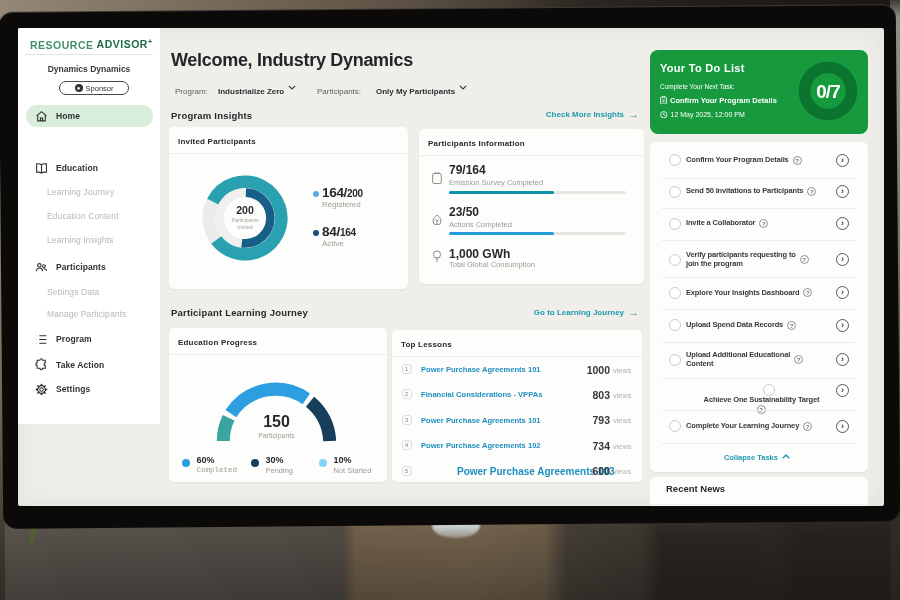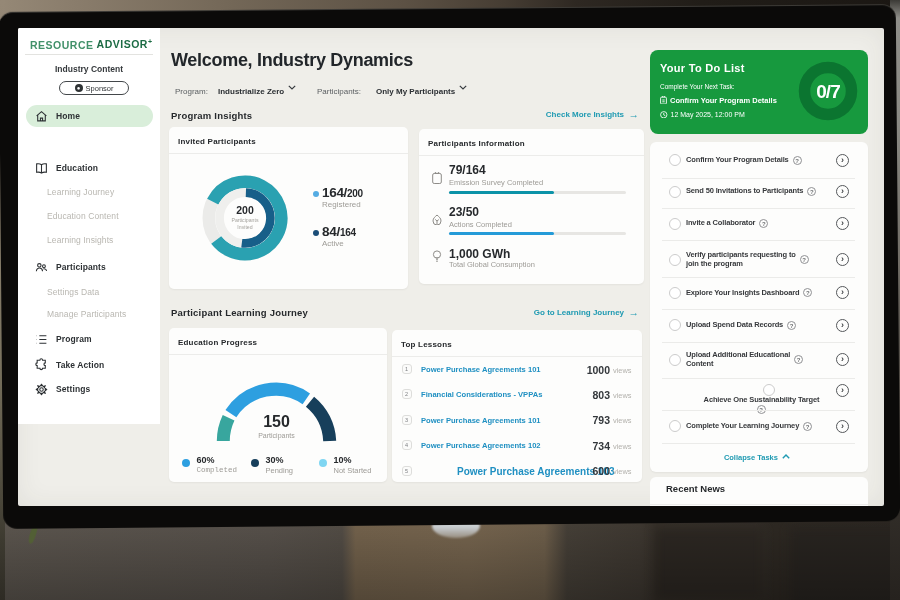--- a/index.html
+++ b/index.html
@@ -76,21 +76,21 @@
   <div class="abs" id="bgleft"></div>
   <div class="abs" id="bgright"></div>
   <div class="abs" id="leaf"></div>
   <div class="abs" id="stand"></div>
   <div class="abs" id="monitor"></div>
   <div class="abs" id="screen">
 
     <div class="abs" id="sidebar"></div>
     <div class="abs" id="logo"><span class="r">RESOURCE</span> <span class="a">ADVISOR<sup style="font-size:7px;">+</sup></span></div>
     <div class="abs" id="sbline"></div>
-    <div class="abs" id="org">Industry Content</div>
+    <div class="abs" id="org">Dynamics Dynamics</div>
     <div class="abs" id="sponsor">
         <span class="dot">●</span>
         <span class="t">Sponsor</span>
       </div>
     <div class="abs" id="homepill"></div>
     <div class="abs nav" style="top:80px;">
       <svg class="ic" viewBox="0 0 24 24" fill="none" stroke="#2d3134" stroke-width="2">
           <path d="M3 11 L12 3 L21 11 M5 9.5 V20 H19 V9.5 M10 20 v-5 h4 v5"></path>
         </svg>
       <span class="tx">Home</span>

